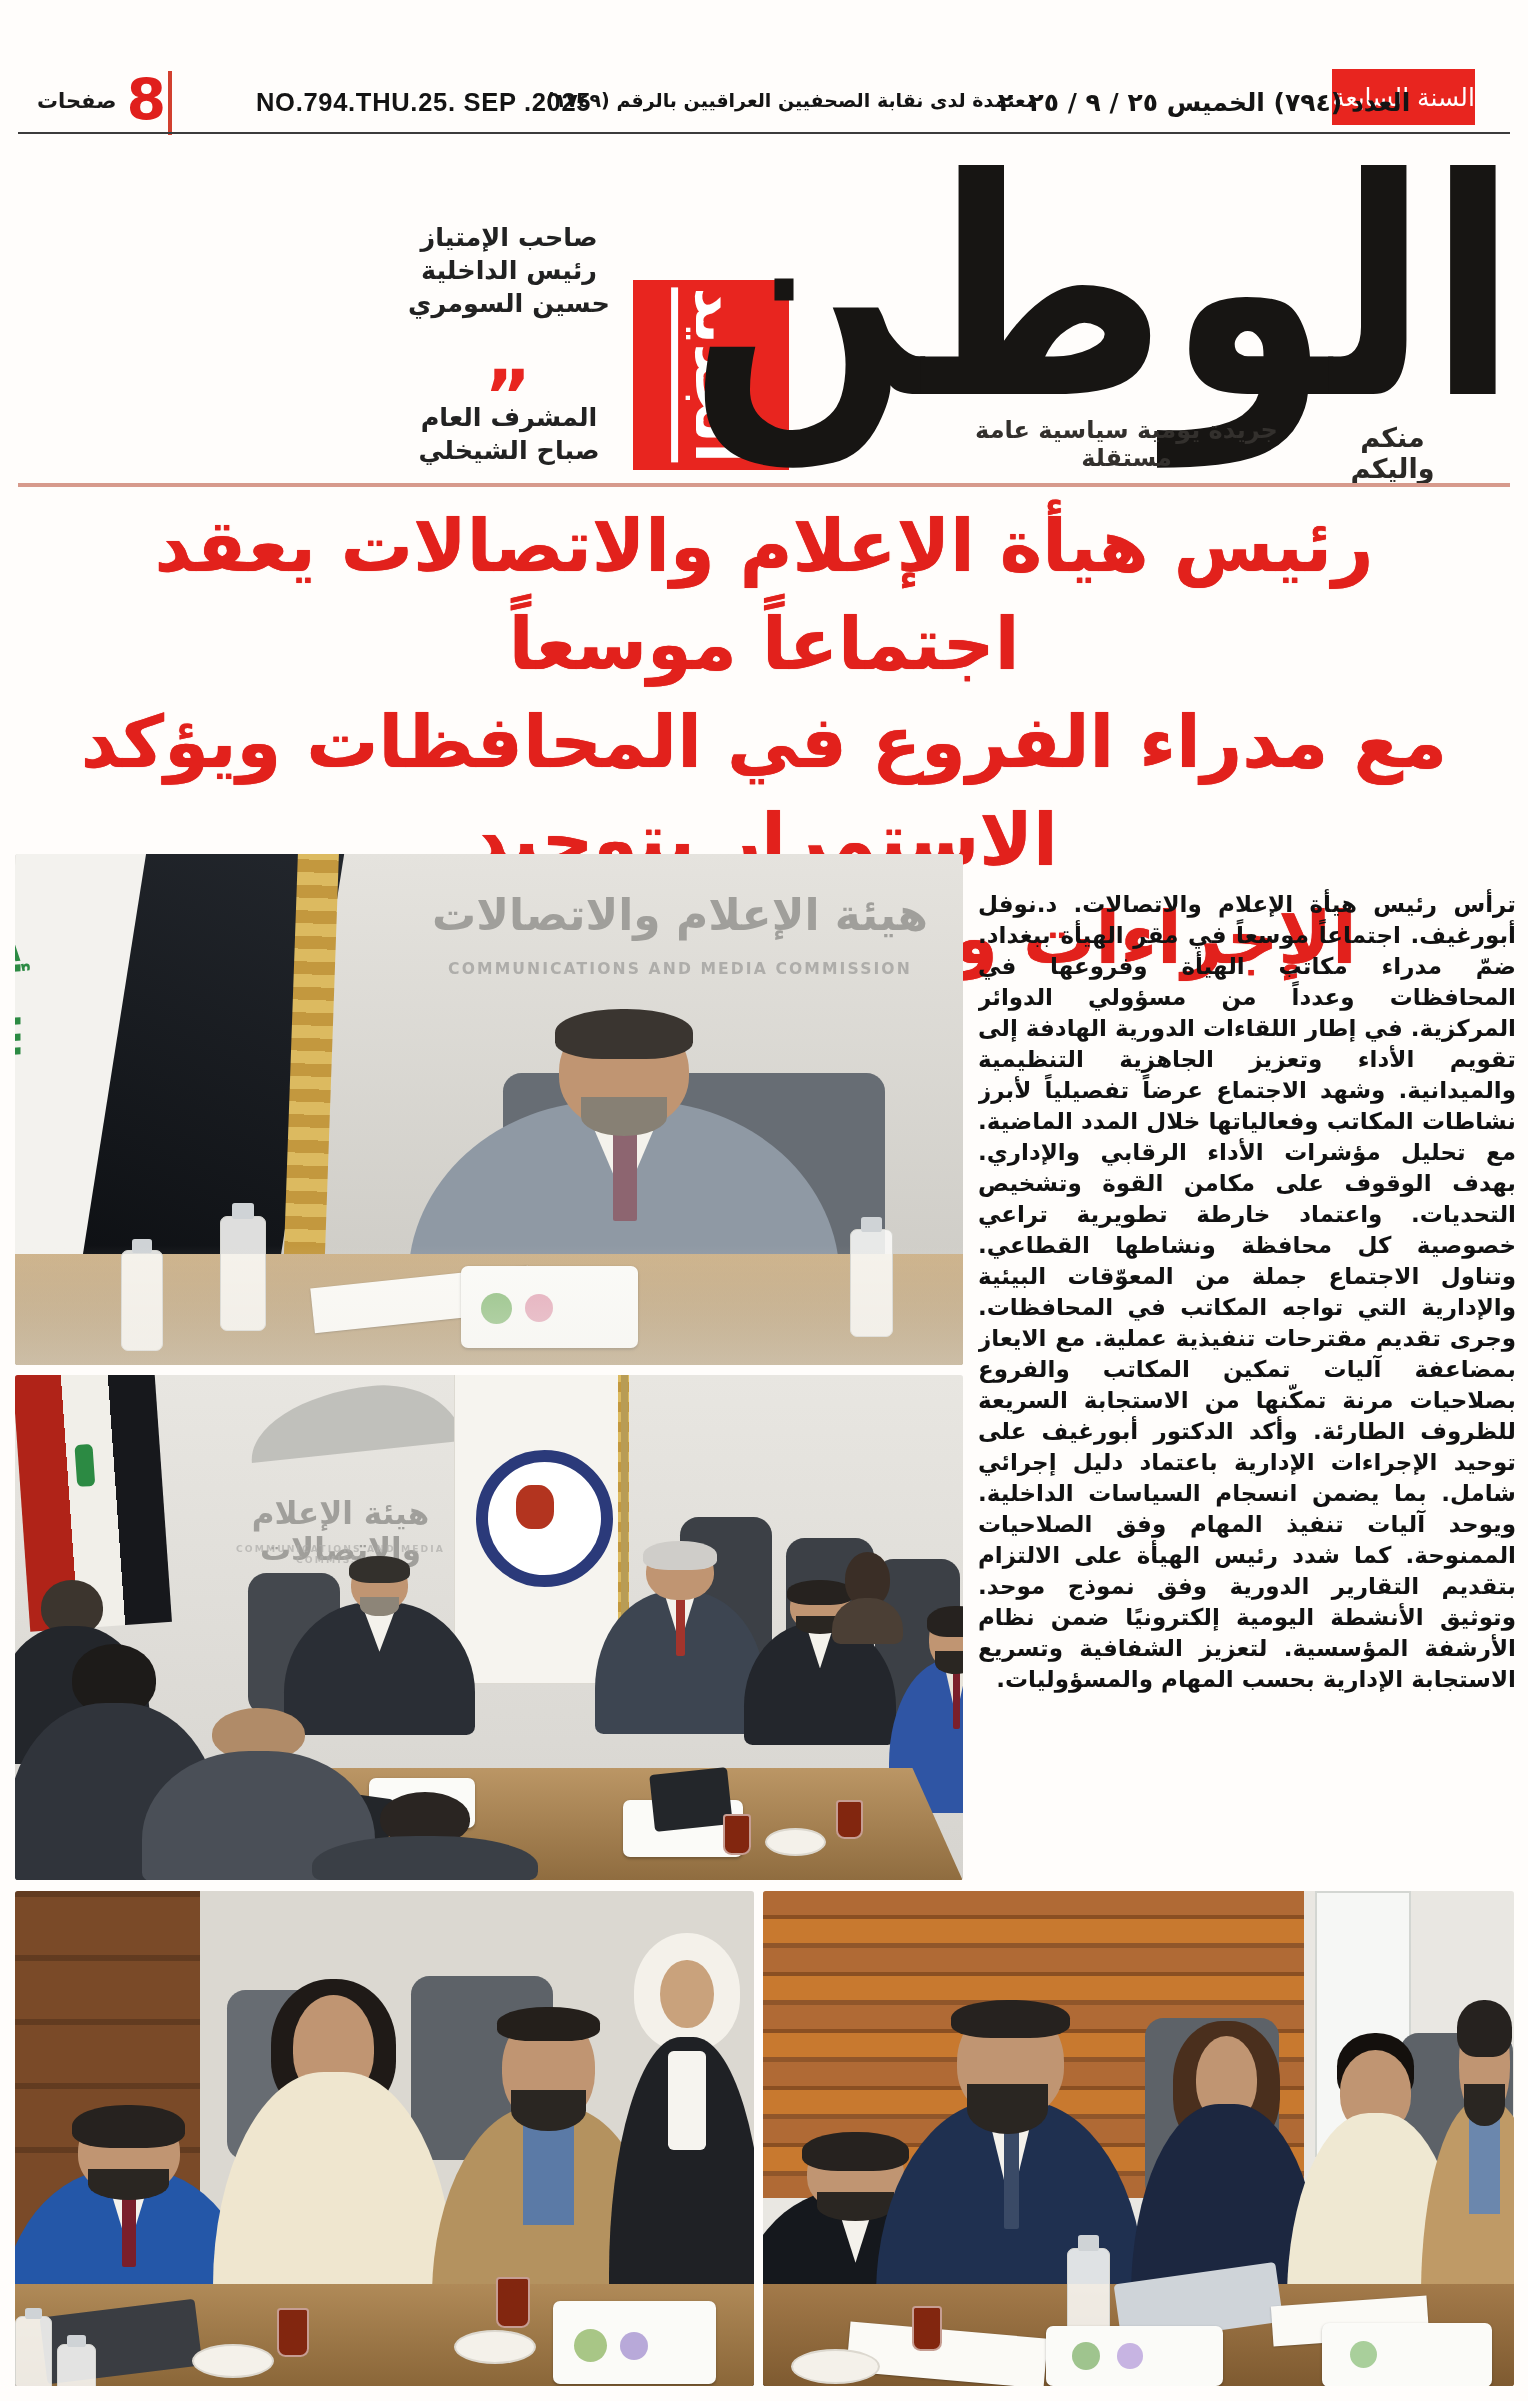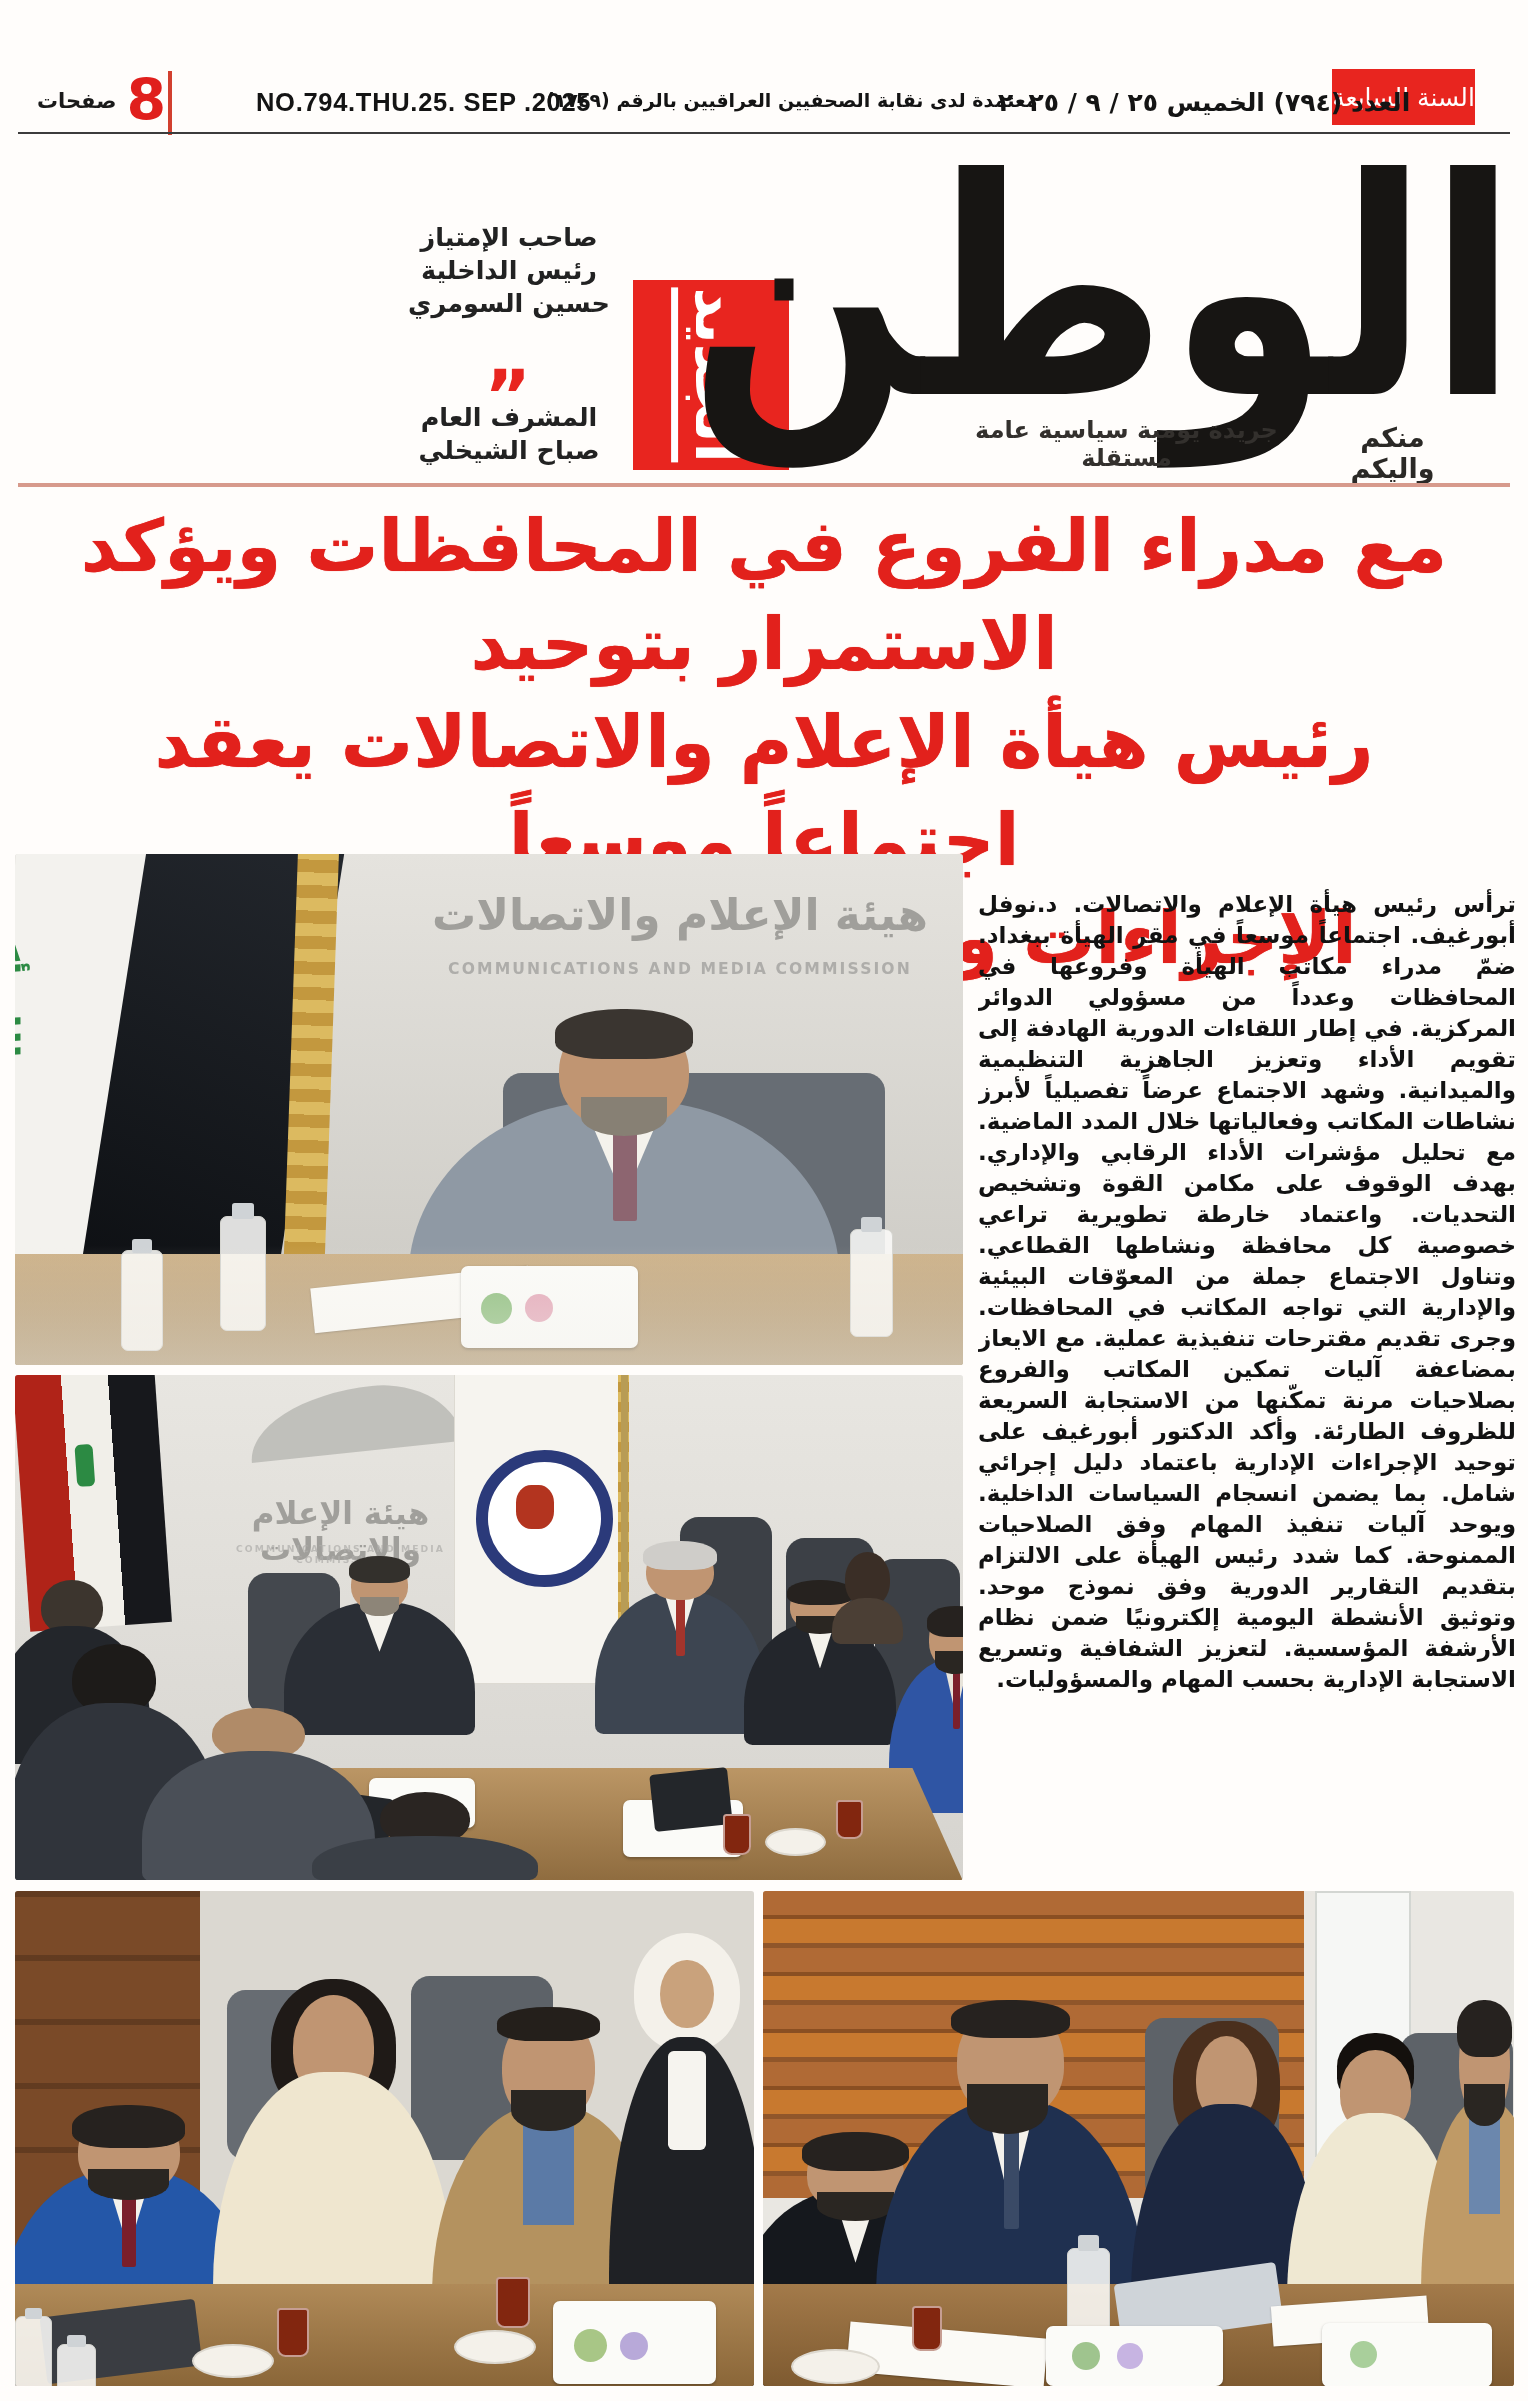--- a/index.html
+++ b/index.html
@@ -90,22 +90,22 @@
     <div class="badge-box">
       <span>الجديد</span>
     </div>
     <h1 class="biglogo" style="margin:0;">الوطن</h1>
     <div class="tagline">جريدة يومية سياسية عامة مستقلة</div>
     <div class="motto">منكم واليكم</div>
     <div class="salmon"></div>
   </section>
 
   <section class="headline">
+    <div>رئيس هيأة الإعلام والاتصالات يعقد اجتماعاً موسعاً</div>
     <div>مع مدراء الفروع في المحافظات ويؤكد الاستمرار بتوحيد</div>
-    <div>رئيس هيأة الإعلام والاتصالات يعقد اجتماعاً موسعاً</div>
     <div>الإجراءات وتعزيز الكفاءة الميدانية</div>
   </section>
 
   <article class="body-text">ترأس رئيس هيأة الإعلام والاتصالات. د.نوفل أبورغيف. اجتماعاً موسعاً في مقر الهيأة ببغداد. ضمّ مدراء مكاتب الهيأة وفروعها في المحافظات وعدداً من مسؤولي الدوائر المركزية. في إطار اللقاءات الدورية الهادفة إلى تقويم الأداء وتعزيز الجاهزية التنظيمية والميدانية. وشهد الاجتماع عرضاً تفصيلياً لأبرز نشاطات المكاتب وفعالياتها خلال المدد الماضية. مع تحليل مؤشرات الأداء الرقابي والإداري. بهدف الوقوف على مكامن القوة وتشخيص التحديات. واعتماد خارطة تطويرية تراعي خصوصية كل محافظة ونشاطها القطاعي. وتناول الاجتماع جملة من المعوّقات البيئية والإدارية التي تواجه المكاتب في المحافظات. وجرى تقديم مقترحات تنفيذية عملية. مع الايعاز بمضاعفة آليات تمكين المكاتب والفروع بصلاحيات مرنة تمكّنها من الاستجابة السريعة للظروف الطارئة. وأكد الدكتور أبورغيف على توحيد الإجراءات الإدارية باعتماد دليل إجرائي شامل. بما يضمن انسجام السياسات الداخلية. ويوحد آليات تنفيذ المهام وفق الصلاحيات الممنوحة. كما شدد رئيس الهيأة على الالتزام بتقديم التقارير الدورية وفق نموذج موحد. وتوثيق الأنشطة اليومية إلكترونيًا ضمن نظام الأرشفة المؤسسية. لتعزيز الشفافية وتسريع الاستجابة الإدارية بحسب المهام والمسؤوليات.</article>
 
   <figure class="ph" style="left:15px;top:854px;width:948px;height:511px;margin:0;
           background:linear-gradient(#e5e3de,#cac8c2);">
     <div class="sign-ar" style="left:396px;top:35px;width:538px;font-size:44px;">هيئة الإعلام والاتصالات</div>
     <div class="sign-en" style="left:396px;top:106px;width:538px;font-size:15.6px;">COMMUNICATIONS AND MEDIA COMMISSION</div>
     <div class="abs" style="left:-14px;top:0;width:233px;height:425px;background:#f3f2ee;transform:skewX(-4deg);">

